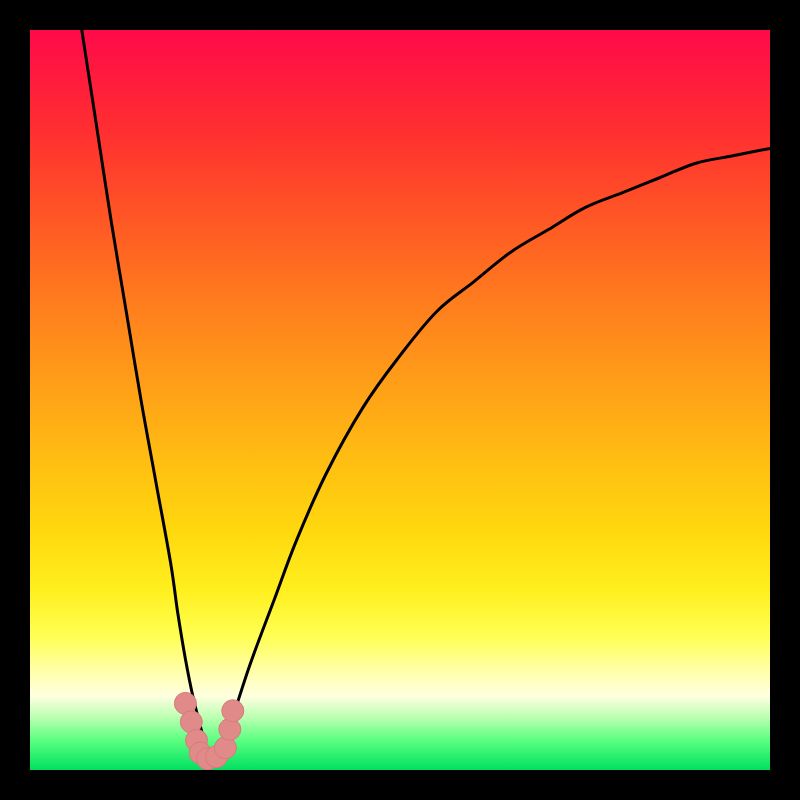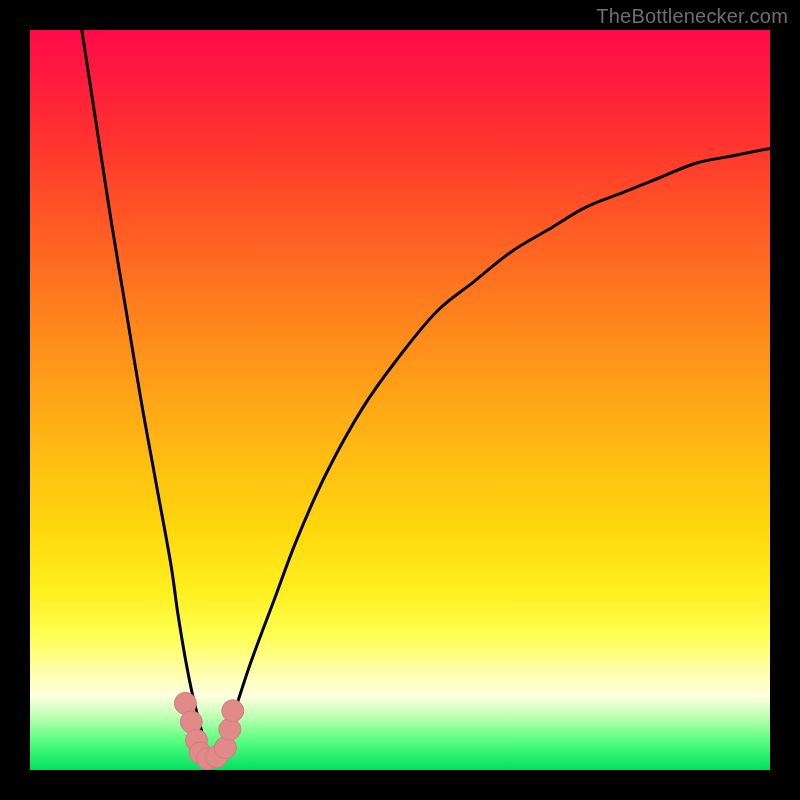--- a/index.html
+++ b/index.html
@@ -85,14 +85,13 @@
           <circle cx="170.2" cy="723.0" r="11" fill="#e08a8a" stroke="#d87a7a" stroke-width="1"></circle>
           <circle cx="177.6" cy="728.9" r="11" fill="#e08a8a" stroke="#d87a7a" stroke-width="1"></circle>
           <circle cx="186.5" cy="726.7" r="11" fill="#e08a8a" stroke="#d87a7a" stroke-width="1"></circle>
           <circle cx="195.4" cy="717.8" r="11" fill="#e08a8a" stroke="#d87a7a" stroke-width="1"></circle>
           <circle cx="199.8" cy="699.3" r="11" fill="#e08a8a" stroke="#d87a7a" stroke-width="1"></circle>
           <circle cx="202.8" cy="680.8" r="11" fill="#e08a8a" stroke="#d87a7a" stroke-width="1"></circle>
         </g>
     </svg>
   </div>
 
-  <div class="watermark">TheBottlenecker.com</div>
 </div>
 
 </body></html>

